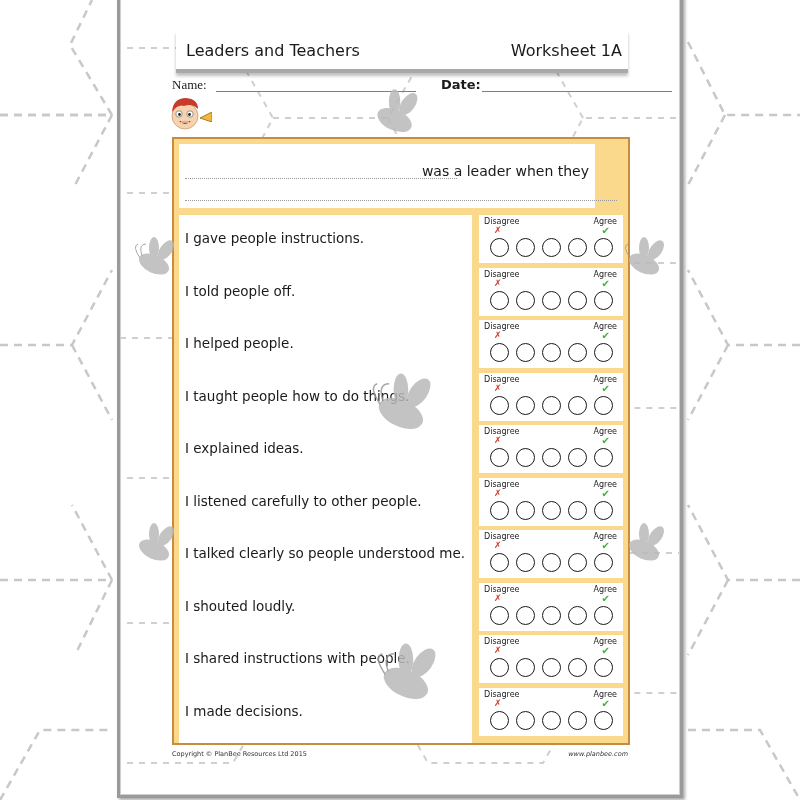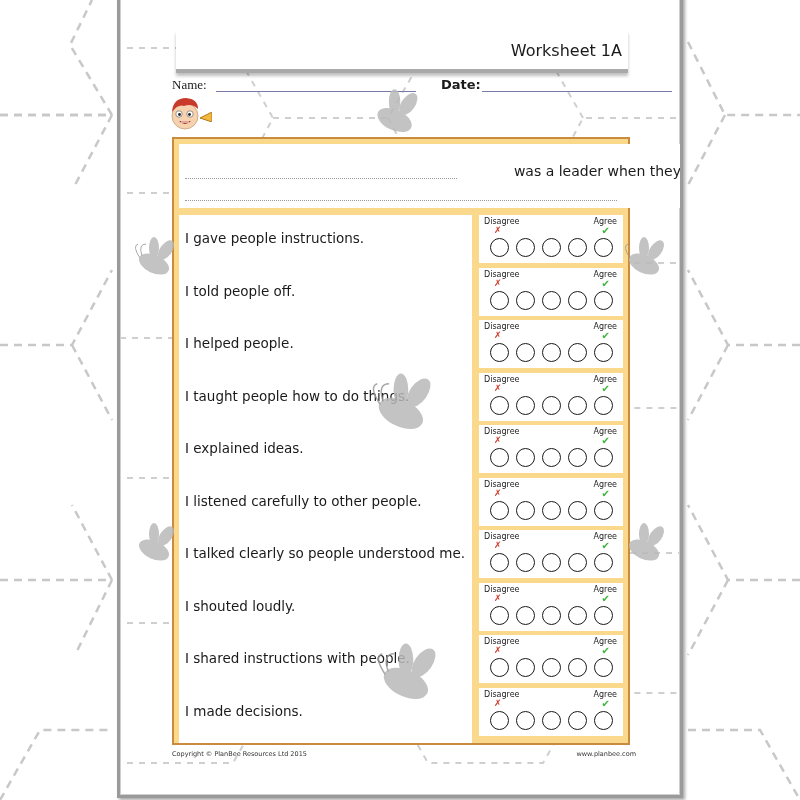--- a/index.html
+++ b/index.html
@@ -64,21 +64,21 @@
     position: absolute; left: 80px; top: 113px; width: 12px; height: 10px;
   }
 
   .table-frame {
     position: absolute; left: 52px; top: 138px;
     width: 458px; height: 608px;
     background: #fad98c;
     border: 2px solid #c98b3d;
   }
   .leader-box {
-    position: absolute; left: 5px; top: 5px; width: 508px; height: 64px;
+    position: absolute; left: 5px; top: 5px; width: 416px; height: 64px;
     background: #ffffff;
   }
   .dots-1 {
     position: absolute; left: 6px; top: 34px; width: 272px;
     border-bottom: 1px dotted #9a9a9a;
   }
   .leader-text {
     position: absolute; right: 6px; top: 19px;
     font-size: 14px; color: #1a1a1a;
   }
@@ -104,21 +104,21 @@
   .rate .cross { position: absolute; left: 15px; top: 11px; font-size: 9px; color: #d03a2a; line-height: 9px; }
   .rate .tick { position: absolute; right: 13px; top: 11px; font-size: 10px; color: #3bb43b; line-height: 10px; }
   .circles { position: absolute; left: 11px; top: 23px; width: 130px; height: 20px; }
   .circle {
     position: absolute; top: 0; width: 19px; height: 19px;
     border: 1.5px solid #1a1a1a; border-radius: 50%;
     background: transparent;
   }
 
   .footer-left { position: absolute; left: 52px; top: 751px; font-size: 6.5px; color: #333; }
-  .footer-right { position: absolute; right: 44px; top: 751px; font-size: 6.5px; color: #333; }
+  .footer-right { position: absolute; right: 52px; top: 751px; font-size: 6.5px; color: #333; font-style: italic; }
 
   .bee { position: absolute; opacity: 0.85; }
 </style>
 </head>
 <body>
 
 <svg class="bg-hex" viewBox="0 0 800 800">
   <g stroke="#c8c8c8" stroke-width="2.5" stroke-dasharray="8 6" fill="none">
     <path d="M0 115 L112 115 L70 45 L92 0"></path>
     <path d="M0 115 L112 115 L75 185"></path>
@@ -159,20 +159,21 @@
       <path d="M385 550 L425 620 L540 620 L580 550"></path>
       <path d="M230 620 L270 690 L385 690 L425 620"></path>
       <path d="M540 620 L580 690 L688 690"></path>
       <path d="M112 760 L230 760 L270 690"></path>
       <path d="M385 690 L425 760 L540 760 L580 690"></path>
     </g>
   </svg>
 
   <div class="page-inner">
     <div class="title-bar">
+      <span class="title-left">Leaders and Teachers</span>
       <span class="title-right">Worksheet 1A</span>
     </div>
 
     <div class="name-row">
       <span class="name-label">Name:</span>
       <span class="name-line"></span>
       <span class="date-label">Date:</span>
       <span class="date-line"></span>
     </div>
 

